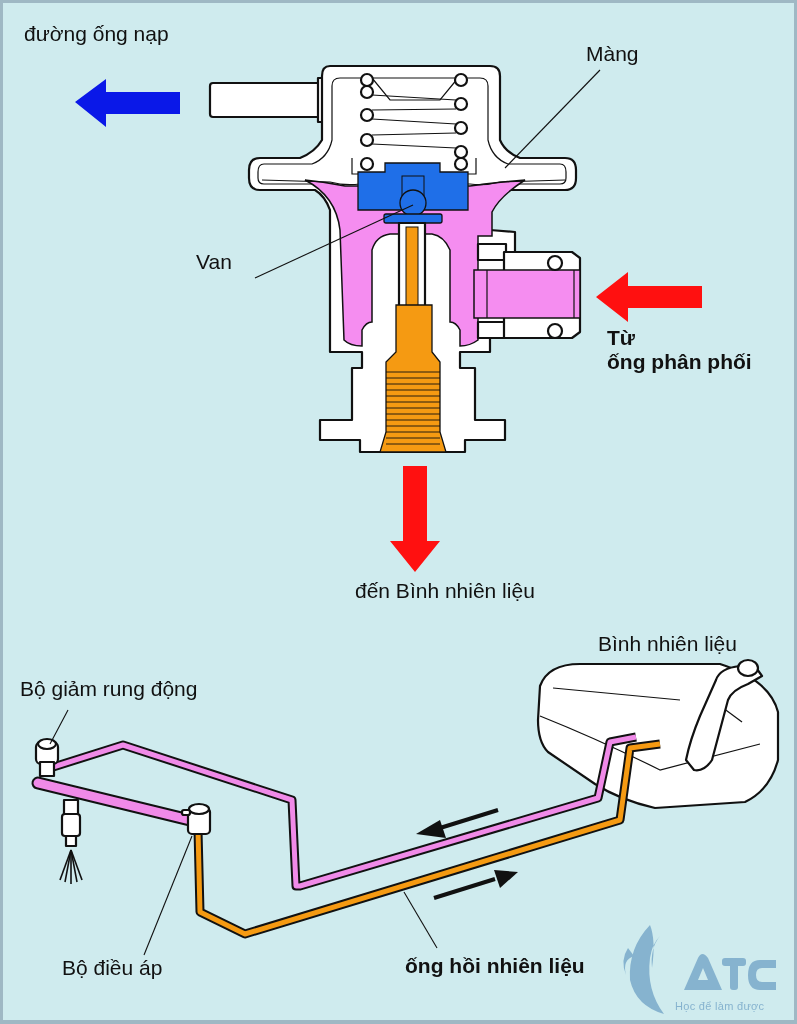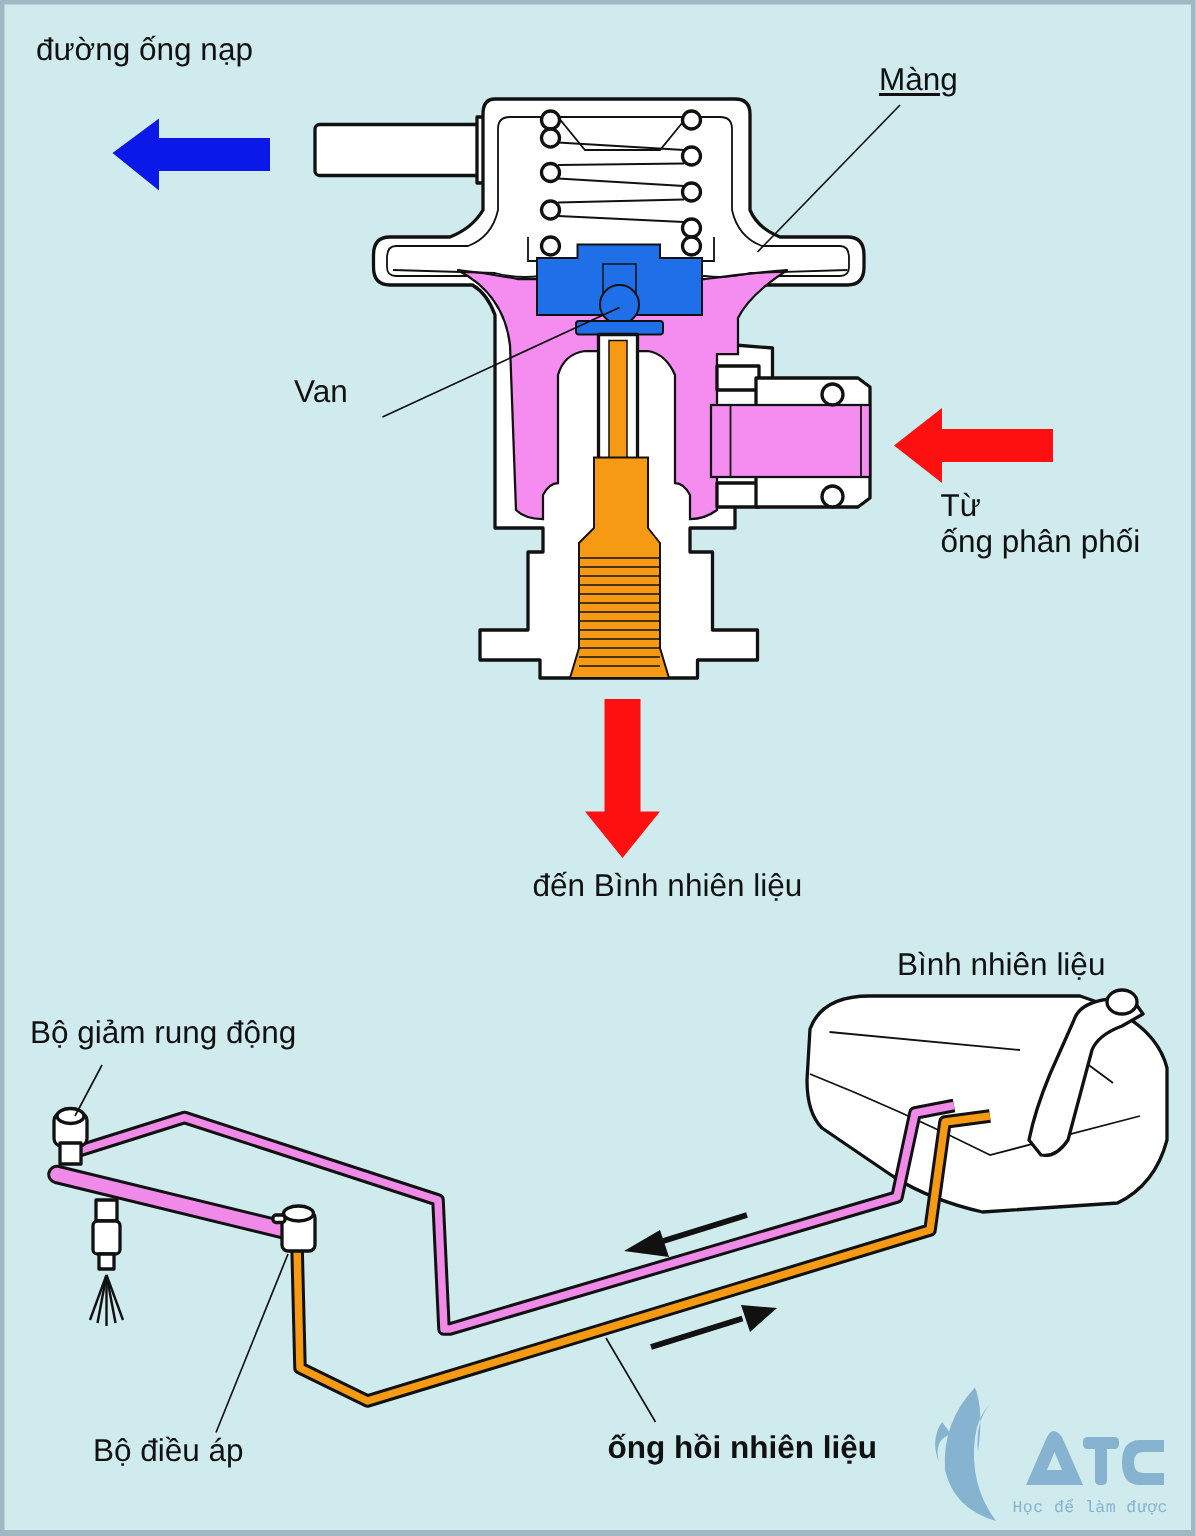--- a/index.html
+++ b/index.html
@@ -7,21 +7,21 @@
   #frame { position:absolute; left:3px; top:3px; width:791px; height:1017px; background:#cfebee; }
   svg#art { position:absolute; left:0; top:0; width:797px; height:1024px; }
   .lbl { position:absolute; color:#111; font-size:21px; line-height:24px; white-space:nowrap; }
   .lbl div { display:block; }
   .ol { stroke:#111; stroke-width:2.2; fill:#fff; stroke-linejoin:round; }
   .thin { stroke:#111; stroke-width:1.2; fill:none; }
   .leader { stroke:#111; stroke-width:1.1; fill:none; }
   .pink { fill:#f58df0; }
   .orange { fill:#f59a12; }
   .blue { fill:#1f6fe8; }
-  #logo-tag { position:absolute; left:675px; top:1000px; font-size:11px; color:#86b3cf; letter-spacing:0.3px;font-family:Liberation Mono, monospace; }
+  #logo-tag { position:absolute; left:675px; top:1000px; font-size:11px; color:#86b3cf; letter-spacing:0.3px; }
 </style>
 </head>
 <body>
 
 <div id="frame"></div>
 
 <svg id="art" viewBox="0 0 797 1024">
 
   <g>
 
@@ -174,23 +174,23 @@
     <path d="M684,990 L698,958 Q702,950 708,958 L722,990 Z M698,980 L708,980 L703,968 Z" fill-rule="evenodd"></path>
     <rect x="722" y="958" width="24" height="8" rx="3"></rect>
     <rect x="730" y="958" width="8" height="32" rx="3"></rect>
     <path d="M776,960 L760,960 Q748,960 748,975 Q748,990 760,990 L776,990 L776,982 L762,982 Q756,982 756,975 Q756,968 762,968 L776,968 Z"></path>
   </g>
 </svg>
 
 <div class="lbl" style="left:24px;top:22px;">
   <div>đường ống nạp</div>
 </div>
-<div class="lbl" style="left:586px;top:42px;text-decoration:underline;">Màng</div>
+<div class="lbl" style="left:586px;top:42px;">Màng</div>
 <div class="lbl" style="left:196px;top:250px;">Van</div>
-<div class="lbl" style="left:627px;top:326px;">
+<div class="lbl" style="left:607px;top:326px;font-weight:bold;">
   <div>Từ</div>
   <div>ống phân phối</div>
 </div>
 <div class="lbl" style="left:355px;top:579px;">đến Bình nhiên liệu</div>
 
 <div class="lbl" style="left:20px;top:677px;text-align:right;">Bộ giảm rung động</div>
 <div class="lbl" style="left:598px;top:632px;">Bình nhiên liệu</div>
 <div class="lbl" style="left:62px;top:956px;text-align:center;">Bộ điều áp</div>
 <div class="lbl" style="left:405px;top:954px;font-weight:bold;">ống hồi nhiên liệu</div>
 

